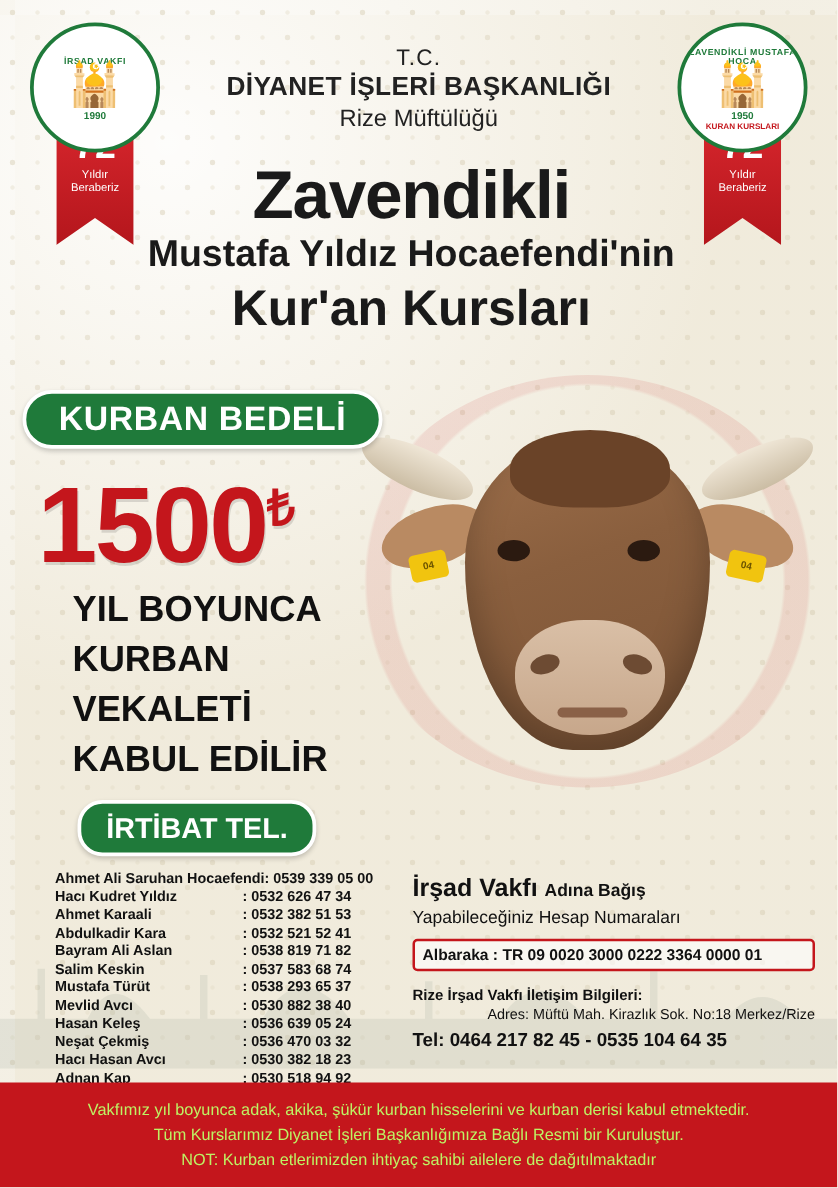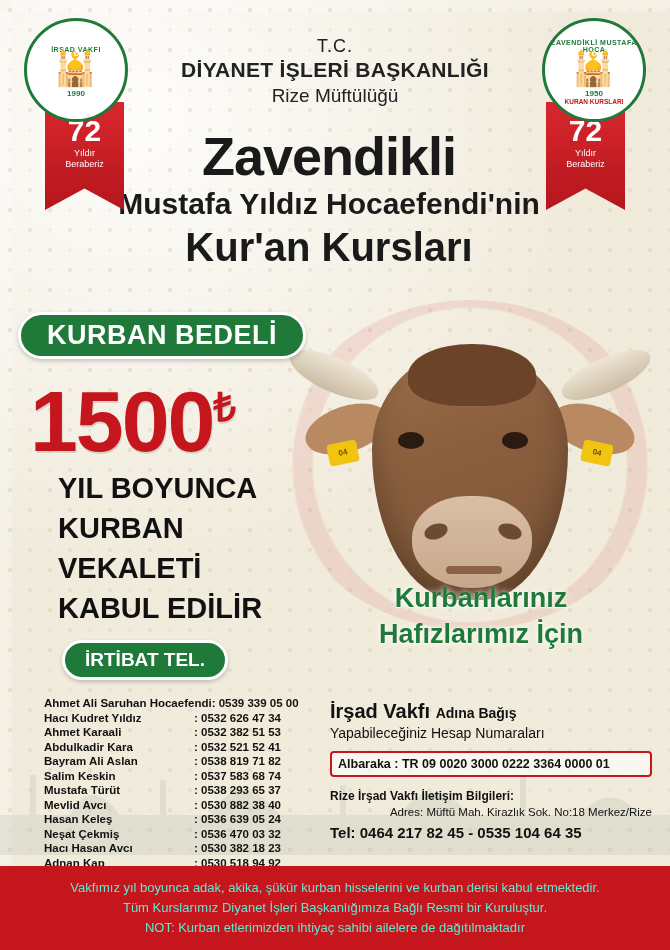--- a/index.html
+++ b/index.html
@@ -51,22 +51,22 @@
   .logo-inner { text-align: center; line-height: 1; }
   .logo-arc-top {
     font-size: 7px; font-weight: bold; color: #1f7a3a; letter-spacing: .5px;
     display: block; margin-top: 5px;
   }
   .logo-mosque { font-size: 34px; color: #1b4b2c; line-height: 30px; }
   .logo-year { font-size: 8px; font-weight: bold; color: #1f7a3a; }
   .logo-arc-bottom { font-size: 6.5px; font-weight: bold; color: #c4161c; display:block; }
 
   .ribbon {
-    position: absolute; top: 102px;
-    width: 79px; height: 108px;
+    position: absolute; top: 88px;
+    width: 62px; height: 108px;
     background: linear-gradient(#d9272e, #b4161c);
     z-index: 5;
     text-align: center;
     color: #fff;
     clip-path: polygon(0 0, 100% 0, 100% 100%, 50% 80%, 0 100%);
     box-shadow: 0 2px 4px rgba(0,0,0,.25);
   }
   .ribbon-left { left: 45px; }
   .ribbon-right { right: 45px; }
   .ribbon .num { font-size: 30px; font-weight: bold; line-height: 34px; margin-top: 12px; display:block; }
@@ -148,21 +148,21 @@
     letter-spacing: -2px; text-shadow: 1px 2px 0 rgba(0,0,0,.12);
   }
   .price .cur { font-size: 40px; vertical-align: super; }
   .slogan {
     position: absolute; left: 58px; top: 468px; z-index: 4;
     font-size: 29px; font-weight: bold; line-height: 40px; color: #111;
   }
   .irtibat-pill {
     position: absolute; left: 62px; top: 640px; z-index: 4;
     background: #1f7a3a; color: #fff;
-    font-size: 19px; font-weight: bold;
+    font-size: 23px; font-weight: bold;
     padding: 6px 20px; border-radius: 20px; border: 3px solid #fff;
     box-shadow: 0 2px 4px rgba(0,0,0,.2);
   }
 
   
   .cow-slogan {
     position: absolute; right: 24px; top: 580px; width: 330px; text-align: center; z-index: 5;
     color: #1f7a3a; font-weight: bold; font-size: 27px; line-height: 36px;
     text-shadow: 0 1px 0 #fff, 0 0 6px #fff;
   }
@@ -190,21 +190,21 @@
     background: rgba(255,255,255,.6);
   }
   .iban-box .bank { color: #111; }
   .info-contact-title { margin-top: 12px; font-size: 12px; font-weight: bold; }
   .info-address { margin-top: 3px; font-size: 11.5px; text-align: right; }
   .info-tel { margin-top: 6px; font-size: 15px; font-weight: bold; }
 
   
   .footer {
     position: absolute; left: 0; right: 0; bottom: 0; height: 84px;
-    background: #c4161c; color: #5eead4;
+    background: #c4161c; color: #bef264;
     display: flex; flex-direction: column; align-items: center; justify-content: center;
     text-align: center; padding: 0 14px;
     z-index: 7;
   }
   .footer div { font-size: 13px; line-height: 20px; }
 </style>
 </head>
 <body>
 
 <div class="poster">
@@ -282,24 +282,20 @@
 
   <div class="slogan">
     <div>YIL BOYUNCA</div>
     <div>KURBAN</div>
     <div>VEKALETİ</div>
     <div>KABUL EDİLİR</div>
   </div>
 
   <div class="irtibat-pill">İRTİBAT TEL.</div>
 
-  <div class="cow-slogan">
-    <span>Kurbanlarınız</span>
-    <span class="l2">Hafızlarımız İçin</span>
-  </div>
 
   <div class="contacts">
     <div class="contact-row">
       <span class="contact-name">Ahmet Ali Saruhan Hocaefendi</span>
       <span class="contact-phone">: 0539 339 05 00</span>
     </div>
     <div class="contact-row">
       <span class="contact-name">Hacı Kudret Yıldız</span>
       <span class="contact-phone">: 0532 626 47 34</span>
     </div>

